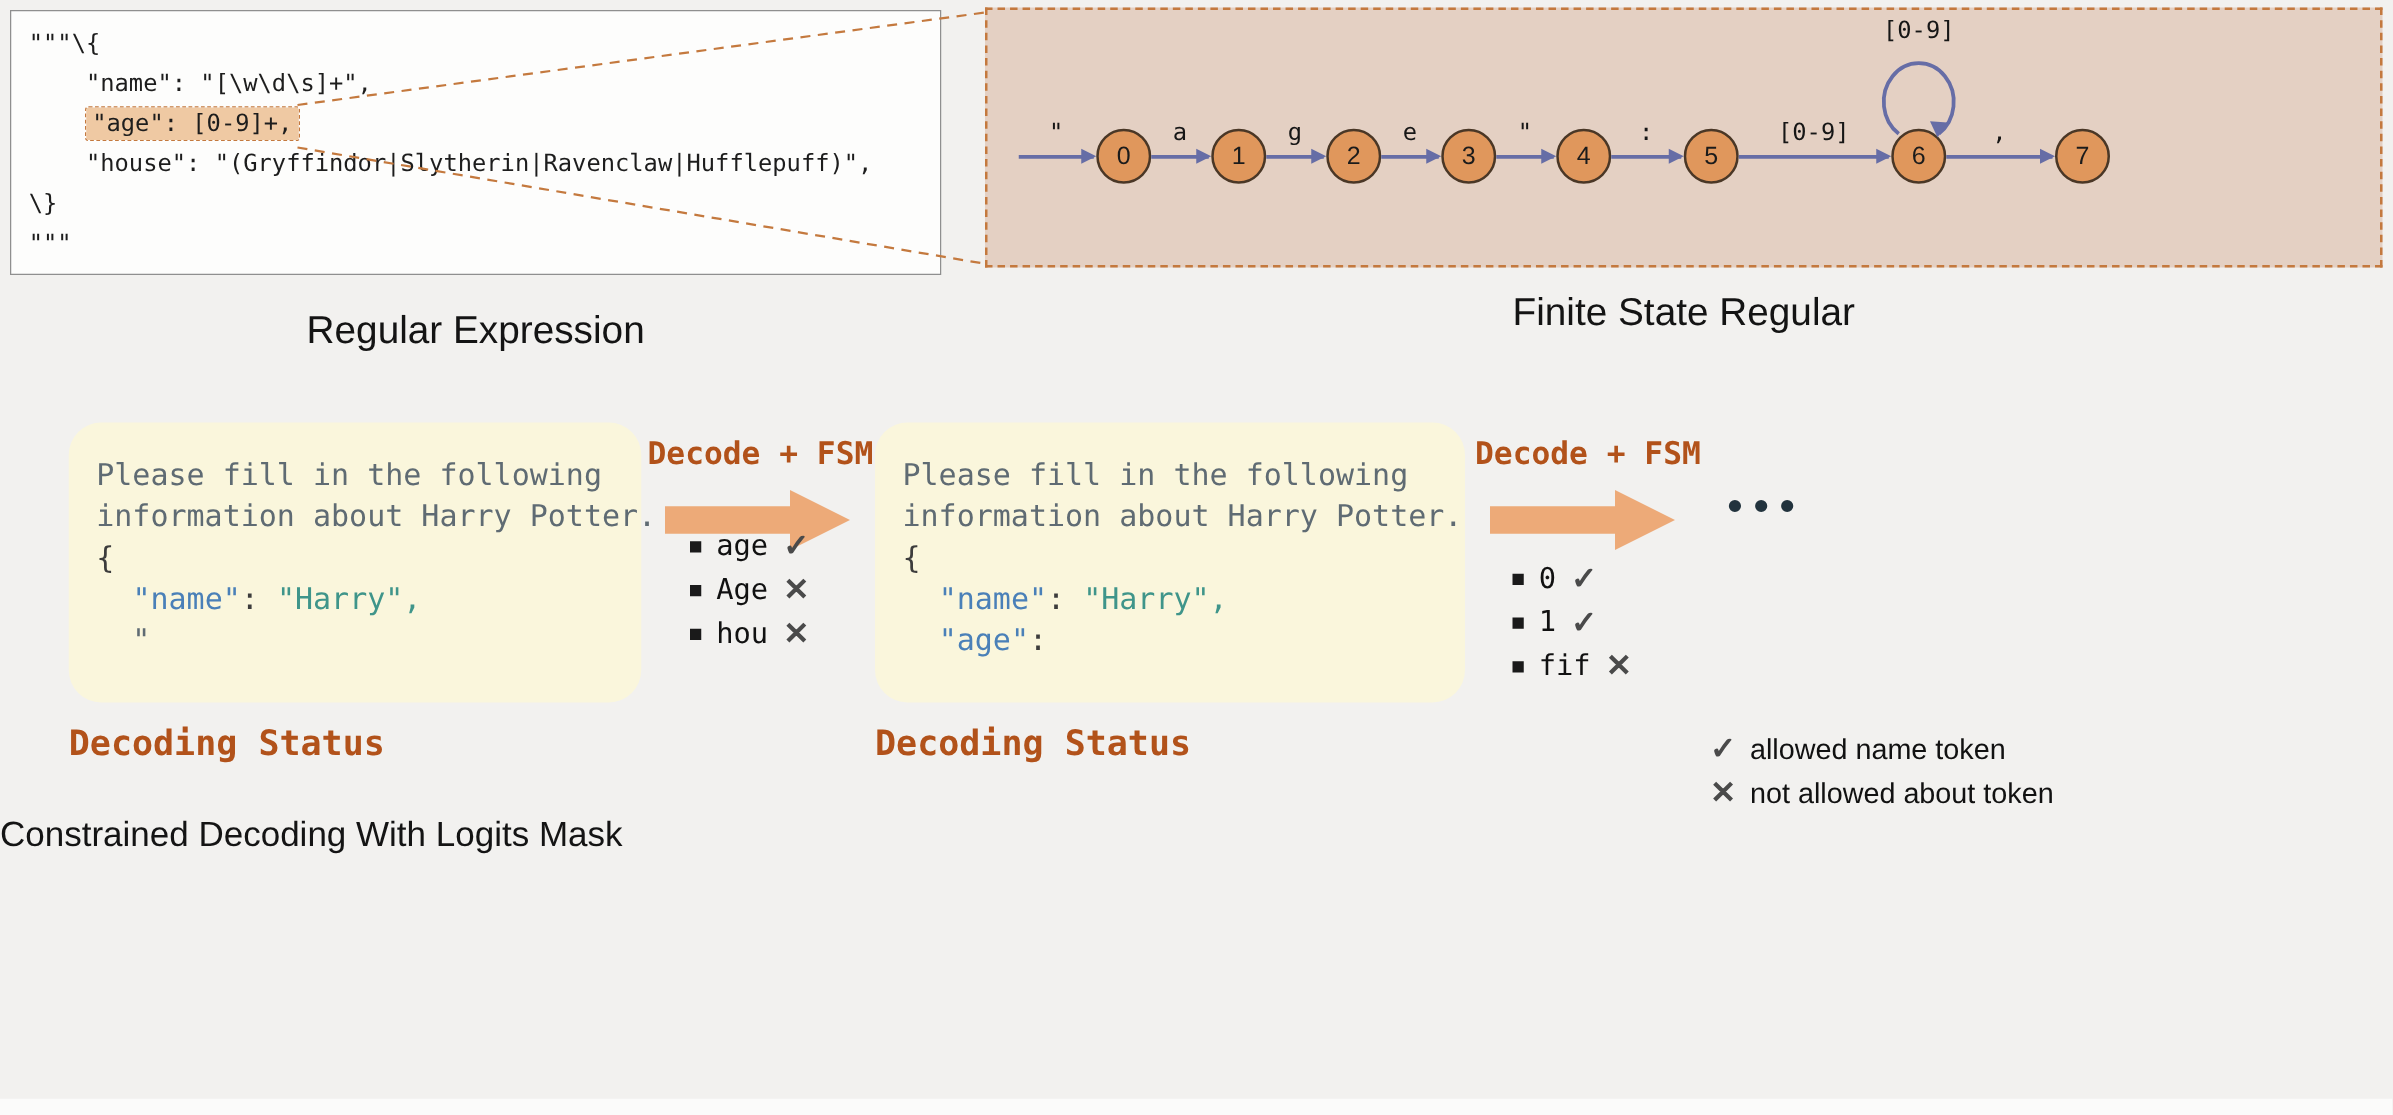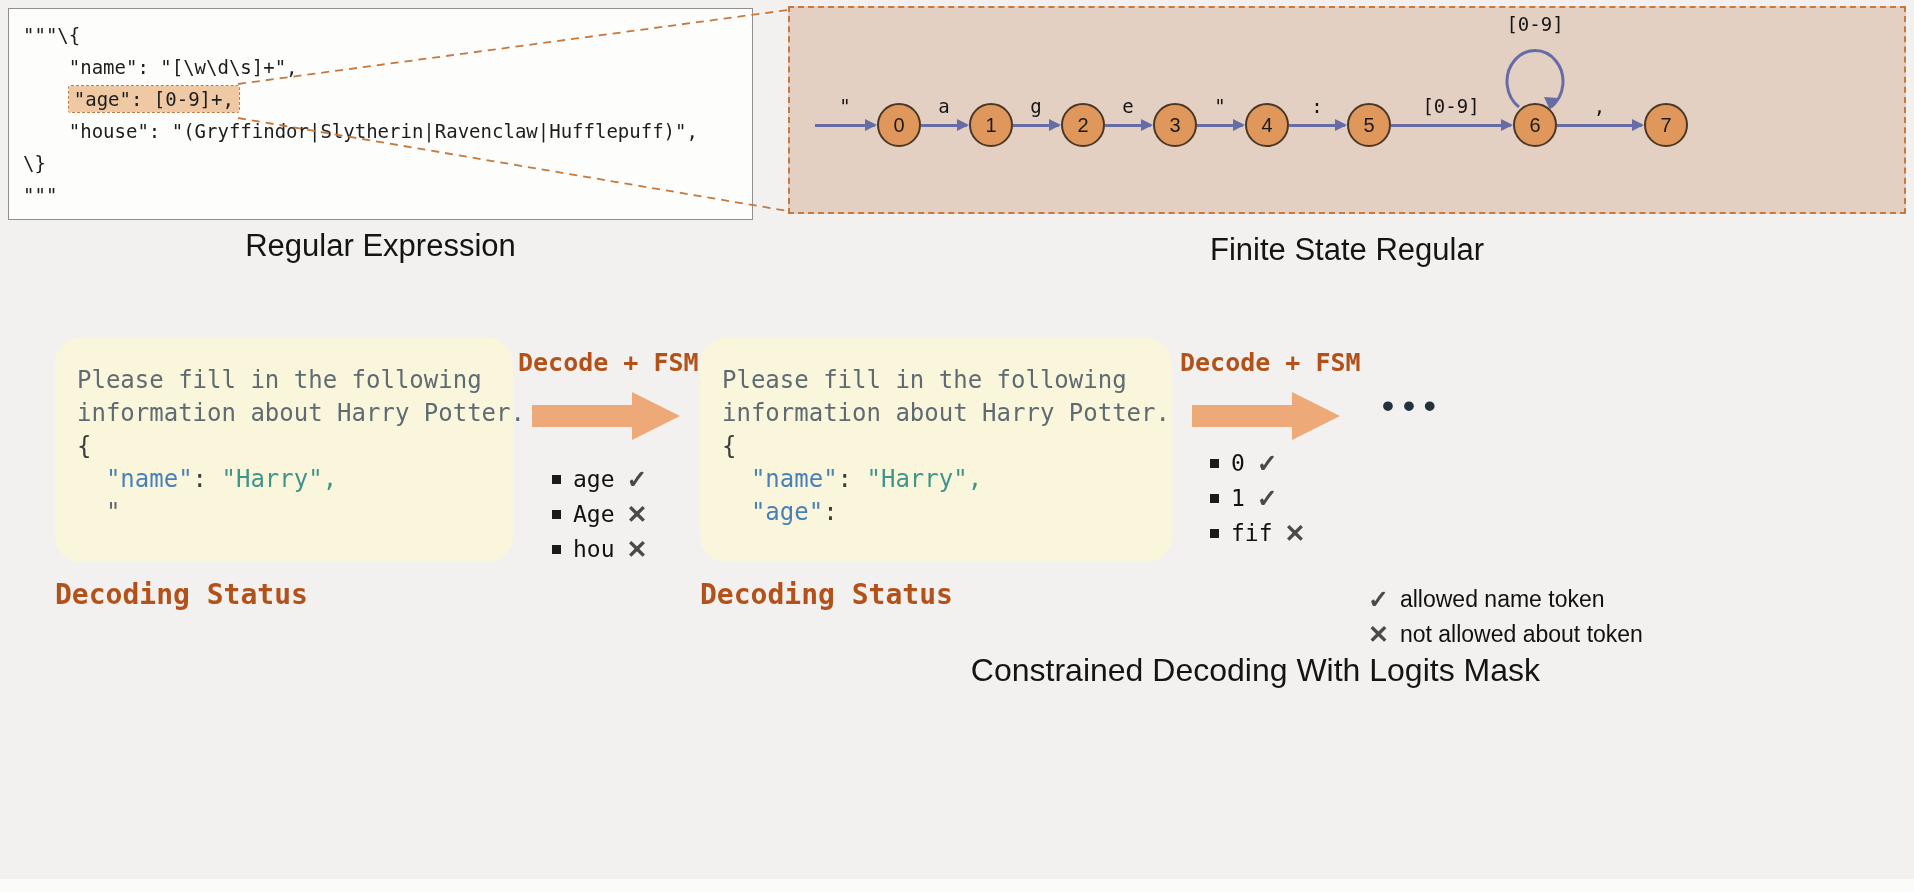--- a/index.html
+++ b/index.html
@@ -28,21 +28,21 @@
     white-space:pre;color:#1d1d1d;
   }
   .hl{
     background:var(--highlight-bg,#efc9a3);
     outline:1.5px dashed var(--accent-orange,#c4793e);
     padding:2px 5px;border-radius:2px;
   }
   .panel-caption{
     position:absolute;text-align:center;font-size:31px;color:#141414;
   }
-  .code-caption{left:8px;top:228px;width:745px;}
+  .code-caption{left:8px;top:246px;width:745px;}
   .fsm-caption{left:788px;top:232px;width:1118px;}
 
   
   .fsm-panel{
     position:absolute;left:788px;top:6px;width:1118px;height:208px;
     background:var(--fsm-bg,#e4d0c3);
     border:2px dashed var(--accent-orange,#c4793e);
   }
   .fsm-row{
     position:absolute;left:25px;top:95px;display:flex;align-items:center;
@@ -100,21 +100,21 @@
     position:absolute;font-family:"DejaVu Sans Mono",monospace;font-weight:bold;
     font-size:25px;color:var(--label-brown,#b2521a);white-space:nowrap;
   }
   .lbl1{left:518px;top:348px;}
   .lbl2{left:1180px;top:348px;}
   .big-arrow{position:absolute;}
   .ba1{left:532px;top:390px;}
   .ba2{left:1192px;top:390px;}
 
   .token-list{position:absolute;display:flex;flex-direction:column;gap:9px;}
-  .tl1{left:552px;top:466px;}
+  .tl1{left:552px;top:424px;}
   .tl2{left:1210px;top:450px;}
   .token-item{display:flex;align-items:center;gap:12px;}
   .bullet{width:9px;height:9px;background:#1a1a1a;flex:0 0 auto;}
   .tok{font-family:"DejaVu Sans Mono",monospace;font-size:23px;color:#111;}
   .mark{font-size:25px;font-weight:600;color:var(--mark-gray,#4a4a4a);line-height:1;}
 
   .status-caption{
     position:absolute;text-align:left;font-family:"DejaVu Sans Mono",monospace;
     font-weight:bold;font-size:28px;color:var(--label-brown,#b2521a);
   }
@@ -123,22 +123,22 @@
 
   .ellipsis{
     position:absolute;left:1382px;top:386px;font-size:34px;font-weight:bold;
     letter-spacing:9px;color:#22333d;
   }
 
   .legend{position:absolute;left:1368px;top:586px;display:flex;flex-direction:column;gap:8px;}
   .legend-item{display:flex;align-items:center;gap:11px;font-size:23px;color:#111;}
 
   .figure-title{
-    position:absolute;left:0;top:652px;width:1540px;text-align:right;
-    font-size:32px;color:#141414;
+    position:absolute;left:0;top:652px;width:1540px;text-align:left;
+    font-size:28px;color:#141414;
   }
   .bottom-strip{position:absolute;left:0;bottom:0;width:100%;height:13px;background:#fbfbfa;}
 </style>
 </head>
 <body>
 
 <div class="code-panel">
   <div class="code-line"><span>"""\{</span></div>
   <div class="code-line"><span>    "name": "[\w\d\s]+",</span></div>
   <div class="code-line"><span>    </span><span class="hl">"age": [0-9]+,</span></div>

